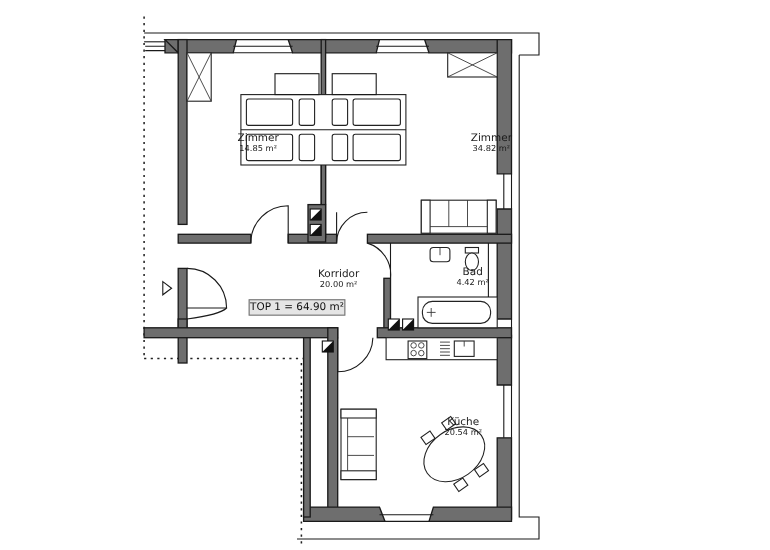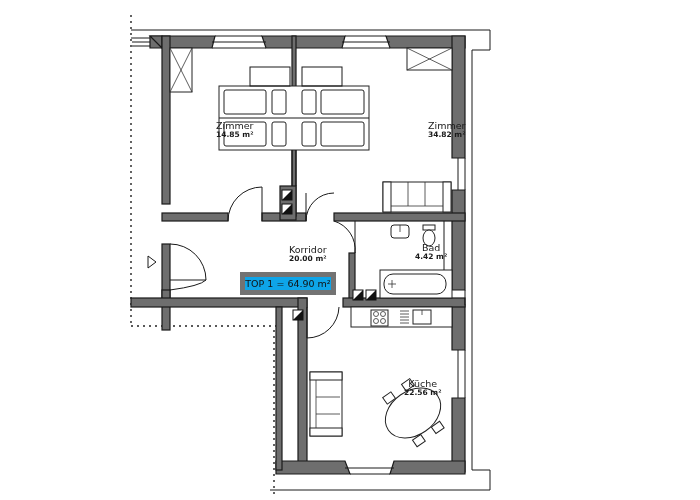--- a/index.html
+++ b/index.html
@@ -4,23 +4,23 @@
 <style>
   html,body{margin:0;padding:0;background:#ffffff;}
   body{width:700px;height:500px;overflow:hidden;position:relative;font-family:"DejaVu Sans","Liberation Sans",sans-serif;}
   #plan{position:absolute;left:0;top:0;width:700px;height:500px;}
   .wall{fill:#6e6e6e;stroke:#1a1a1a;stroke-width:1.2;}
   .thin{fill:none;stroke:#1a1a1a;stroke-width:1;}
   .hair{fill:none;stroke:#333;stroke-width:0.8;}
   .fur{fill:#fff;stroke:#222;stroke-width:1;}
   .dot{fill:none;stroke:#222;stroke-width:1.4;stroke-dasharray:2 4;}
   .lbl{position:absolute;font-size:9.5px;color:#1a1a1a;line-height:1.05;white-space:nowrap;margin-left:40px;}
-  .lbl .area{font-size:7.5px;display:block;font-weight:bold;}
+  .lbl .area{font-size:7.5px;display:block;}
   .room-label{text-align:center;}
-  #total{position:absolute;left:240px;top:272px;width:86px;height:13px;border:5px solid #737373;font-size:9.5px;line-height:13px;text-align:center;background:#0ea5e9;color:#111;white-space:nowrap;}
+  #total{position:absolute;left:226px;top:272px;width:86px;height:13px;border:1px solid #737373;font-size:9.5px;line-height:13px;text-align:center;background:#e5e5e5;color:#111;white-space:nowrap;}
 </style>
 </head>
 <body>
 
 <svg id="plan" viewBox="0 0 700 500" xmlns="http://www.w3.org/2000/svg">
 
   <g>
     <polyline class="thin" points="131,30 490,30 490,50 472,50"></polyline>
     <polyline class="thin" points="131,38 150,38"></polyline>
     <polyline class="thin" points="472,50 472,470 490,470 490,490 270,490"></polyline>
@@ -197,15 +197,15 @@
 <div class="lbl room-label" style="left:249px;top:245px;">
   <span>Korridor</span>
   <span class="area">20.00 m²</span>
 </div>
 <div class="lbl room-label" style="left:375px;top:243px;">
   <span>Bad</span>
   <span class="area">4.42 m²</span>
 </div>
 <div class="lbl room-label" style="left:364px;top:379px;">
   <span>Küche</span>
-  <span class="area">22.56 m²</span>
+  <span class="area">20.54 m²</span>
 </div>
 <div id="total">TOP 1 = 64.90 m²</div>
 
 </body></html>

